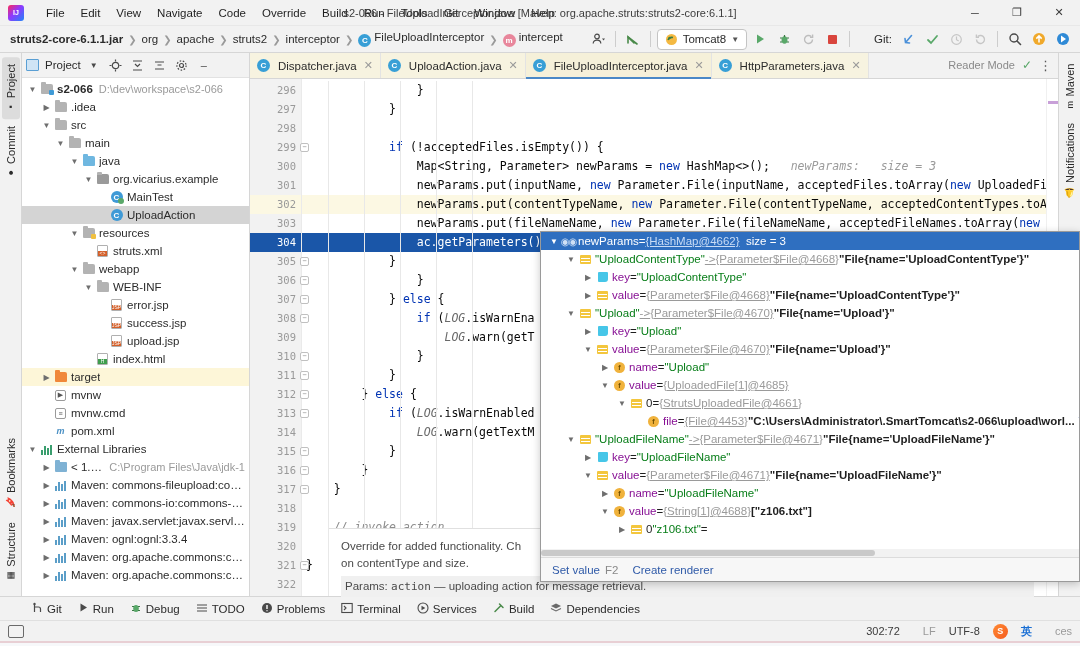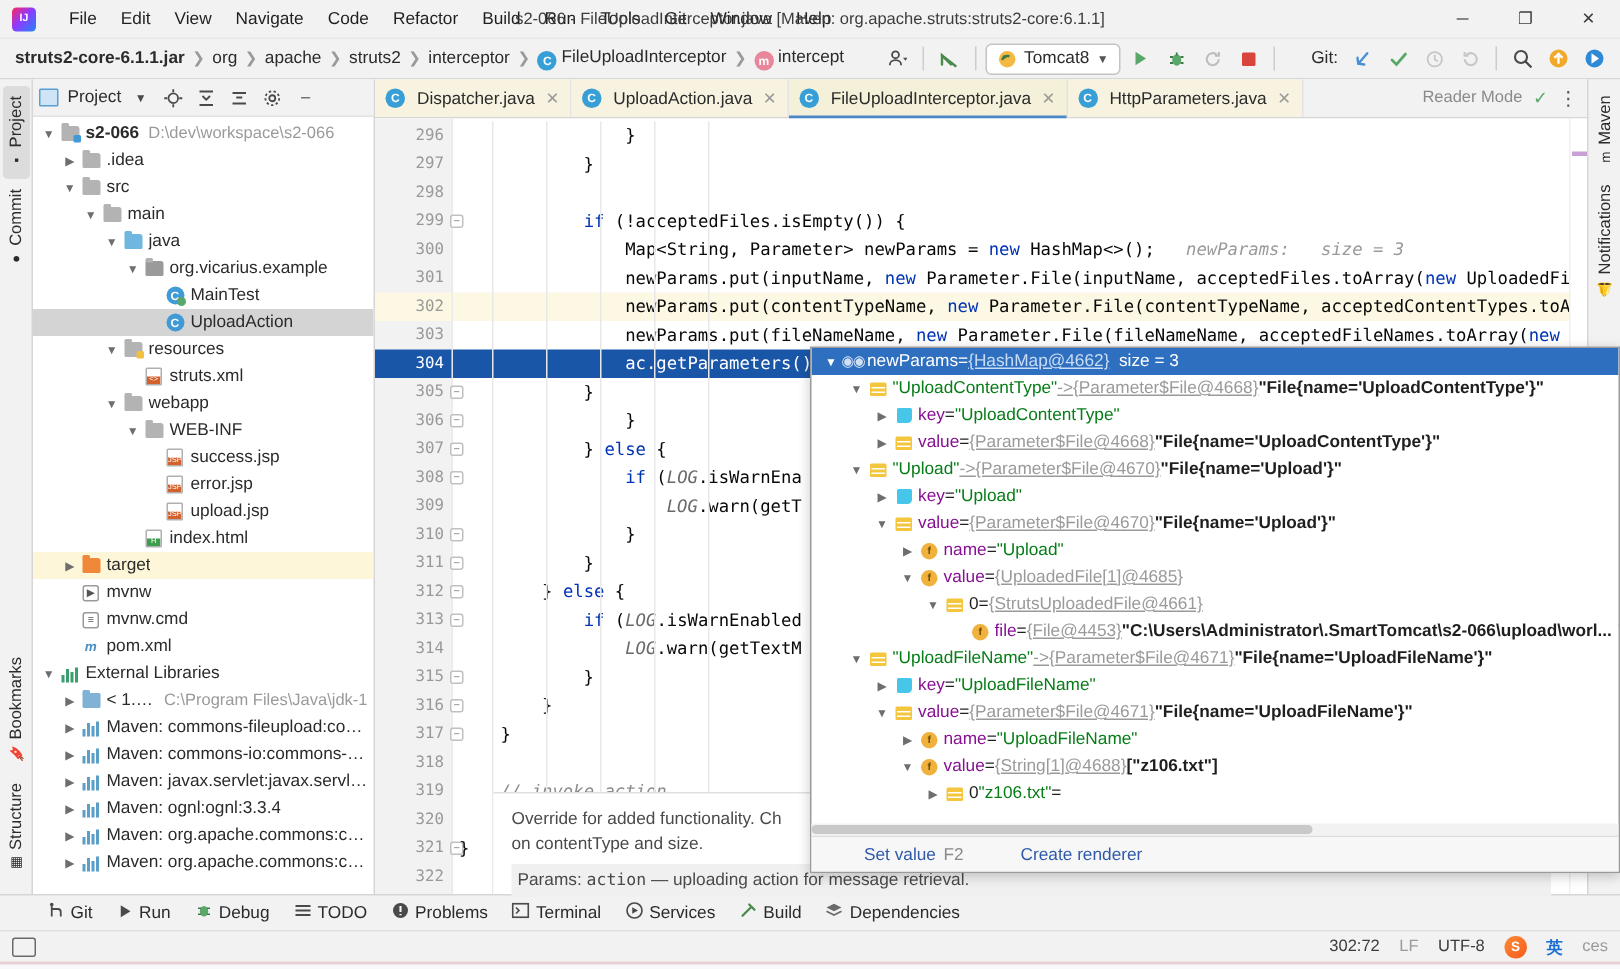--- a/index.html
+++ b/index.html
@@ -256,42 +256,42 @@
   .dnode.selected .vplain { color: #fff; }
   .vstr { color: #067d17; }
   .vref { color: #9a9a9a; text-decoration: underline; }
   .dnode.selected .vref { color: #c9dcf5; }
   .vbold { font-weight: bold; color: #1f1f1f; }
   .vlink { color: #7593c7; margin-left: 4px; }
   .dp-foot {
     height: 24px; border-top: 1px solid #dcdcdc; display: flex; align-items: center; gap: 14px;
     padding: 0 11px; background: #f7f7f7; font-size: 11.5px;
   }
-  .dp-foot .act { color: #2f5aa8; margin-left: 24px; }
+  .dp-foot .act { color: #2f5aa8; }
   .dp-foot .key { color: #8a8a8a; margin-left: -9px; }
   .dp-scroll {
     height: 8px; background: #f2f2f2; position: relative;
   }
   .dp-scroll .thumb { position: absolute; left: 0; top: 1px; height: 6px; width: 62%; background: #c9c9c9; border-radius: 3px; }
 
   
   .toolwin-bar {
     height: 24px; background: #f2f2f2; border-top: 1px solid #d6d6d6;
     display: flex; align-items: center; gap: 2px; padding-left: 24px; font-size: 11.5px;
   }
   .twb {
     display: flex; align-items: center; gap: 4px; padding: 2px 7px; border-radius: 3px; color: #2b2b2b;
   }
   .statusbar {
     height: 21px; background: #f2f2f2; border-top: 1px solid #e0e0e0;
     display: flex; align-items: center; padding: 0 8px; font-size: 11px; color: #3c3c3c; gap: 12px;
   }
   .sb-left { width: 16px; height: 13px; border: 1.4px solid #6a6a6a; border-radius: 2px; }
   .sb-right { margin-left: auto; display: flex; align-items: center; gap: 13px; }
-  .sb-dim { color: #9a9a9a; }
+  .sb-dim { color: #9a9a9a; margin-left: 10px; }
   .sogou {
     width: 15px; height: 15px; border-radius: 50%;
     background: linear-gradient(135deg,#ff8a33,#f55b1e); color: #fff; font-size: 9px;
     display: flex; align-items: center; justify-content: center; font-weight: bold;
   }
   .ime-cn { color: #1a6fd4; font-weight: bold; font-size: 11px; }
   .bottom-accent { height: 2px; background: #e8cfd4; }
 </style>
 </head>
 <body>
@@ -299,21 +299,21 @@
 <div class="app">
 
   <div class="titlebar">
     <div class="ij-logo"></div>
     <div class="menubar">
       <div class="mi">File</div>
       <div class="mi">Edit</div>
       <div class="mi">View</div>
       <div class="mi">Navigate</div>
       <div class="mi">Code</div>
-      <div class="mi">Refactor</div>
+      <div class="mi">Override</div>
       <div class="mi">Build</div>
       <div class="mi">Run</div>
       <div class="mi">Tools</div>
       <div class="mi">Git</div>
       <div class="mi">Window</div>
       <div class="mi">Help</div>
     </div>
     <div class="win-title">s2-066 - FileUploadInterceptor.java [Maven: org.apache.struts:struts2-core:6.1.1]</div>
     <div class="win-buttons">
       <div class="wb">─</div>
@@ -585,31 +585,31 @@
             <span class="txt">WEB-INF</span>
           </div>
           <div class="row">
             <span style="width:74px;flex:none"></span>
             <span class="arrow"></span>
             <span class="ic">
               <span class="file-ic jsp">
                 <span class="tag">JSP</span>
               </span>
             </span>
-            <span class="txt">success.jsp</span>
+            <span class="txt">error.jsp</span>
           </div>
           <div class="row">
             <span style="width:74px;flex:none"></span>
             <span class="arrow"></span>
             <span class="ic">
               <span class="file-ic jsp">
                 <span class="tag">JSP</span>
               </span>
             </span>
-            <span class="txt">error.jsp</span>
+            <span class="txt">success.jsp</span>
           </div>
           <div class="row">
             <span style="width:74px;flex:none"></span>
             <span class="arrow"></span>
             <span class="ic">
               <span class="file-ic jsp">
                 <span class="tag">JSP</span>
               </span>
             </span>
             <span class="txt">upload.jsp</span>

